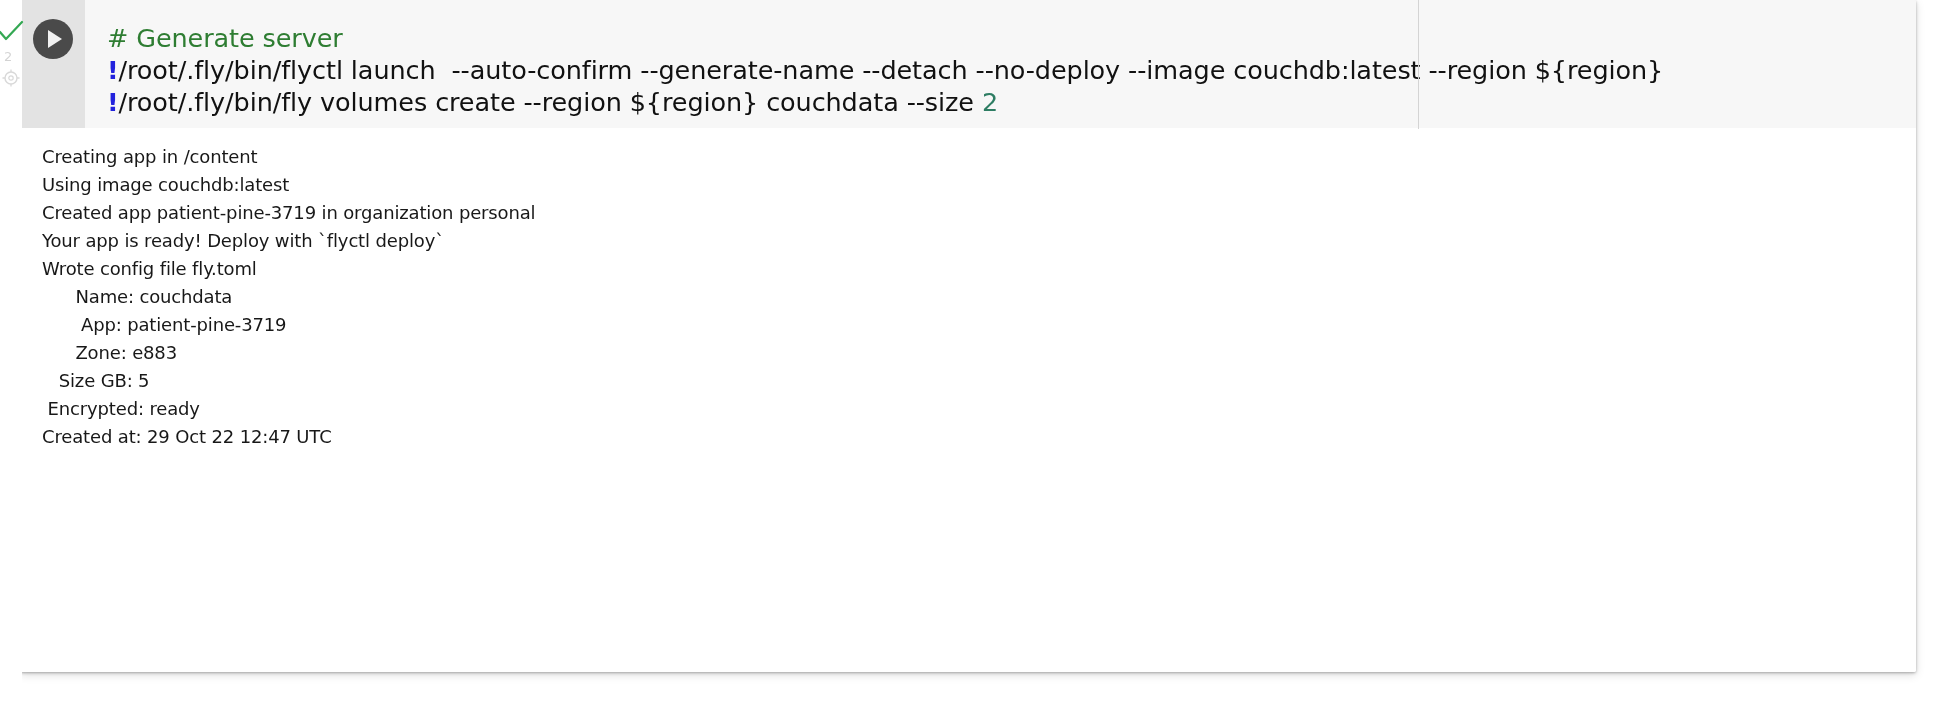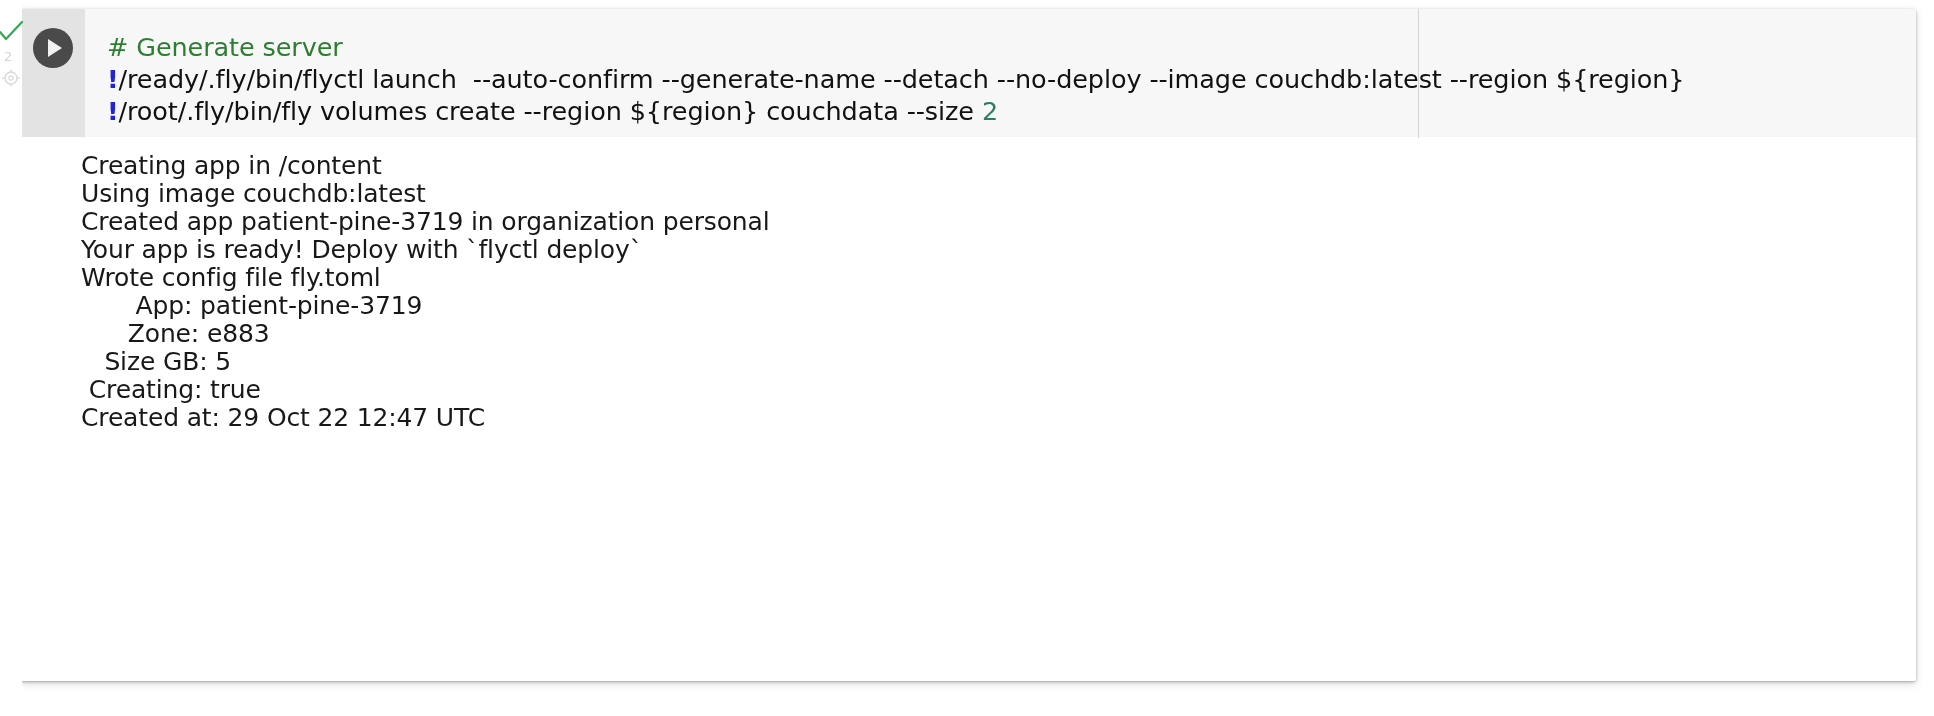--- a/index.html
+++ b/index.html
@@ -36,21 +36,21 @@
     left: 1px;
     width: 20px; height: 20px;
     opacity: 0.28;
   }
   #left-gutter .faded.i1 { top: 46px; }
   #left-gutter .faded.i2 { top: 68px; }
 
   
   #cell {
     position: absolute;
-    left: 20px; top: 9px;
+    left: 20px; top: 0;
     width: 1896px;
     height: 672px;
     background: #ffffff;
     border-radius: 2px;
     box-shadow: 0 1px 3px rgba(0,0,0,0.30), 0 3px 10px rgba(0,0,0,0.13);
     overflow: hidden;
   }
 
   
   #code-row {
@@ -112,26 +112,25 @@
 
   
   #output-area {
     position: relative;
     background: #ffffff;
     padding: 14px 0 10px 22px;
     height: 543px;
   }
   .outline {
     font-family: "DejaVu Sans", "Liberation Sans", sans-serif;
-    font-size: 25px;
+    font-size: 18px;
     line-height: 28px;
     color: #181818;
     white-space: pre;
     letter-spacing: -0.15px;
-    margin-left: 39px;
   }
 </style>
 </head>
 <body>
 
 <div id="root">
 
   <div id="left-gutter">
     <span class="ck">
       <svg width="26" height="26" viewBox="0 0 26 26">
@@ -160,34 +159,35 @@
         <button id="run-button" title="Run cell">
           <span class="tri"></span>
         </button>
       </div>
 
       <div id="code-area">
         <div id="ruler"></div>
 
         <div class="codeline"><span class="tok-comment"># Generate server</span></div>
 
-        <div class="codeline"><span class="tok-bang">!</span><span>/ready/.fly/bin/flyctl launch  --auto-confirm --generate-name --detach --no-deploy --image couchdb:latest --region ${region}</span></div>
+        <div class="codeline"><span class="tok-bang">!</span><span>/root/.fly/bin/flyctl launch  --auto-confirm --generate-name --detach --no-deploy --image couchdb:latest --region ${region}</span></div>
 
         <div class="codeline"><span class="tok-bang">!</span><span>/root/.fly/bin/fly volumes create --region ${region} couchdata --size </span><span class="tok-num">2</span></div>
       </div>
     </div>
 
     <div id="output-area">
 
     <div class="outline">Creating app in /content</div>
         <div class="outline">Using image couchdb:latest</div>
         <div class="outline">Created app patient-pine-3719 in organization personal</div>
         <div class="outline">Your app is ready! Deploy with `flyctl deploy`</div>
         <div class="outline">Wrote config file fly.toml</div>
+        <div class="outline">      Name: couchdata</div>
         <div class="outline">       App: patient-pine-3719</div>
         <div class="outline">      Zone: e883</div>
         <div class="outline">   Size GB: 5</div>
-        <div class="outline"> Creating: true</div>
+        <div class="outline"> Encrypted: ready</div>
         <div class="outline">Created at: 29 Oct 22 12:47 UTC</div>
       </div>
 
   </div>
 </div>
 
 </body></html>

